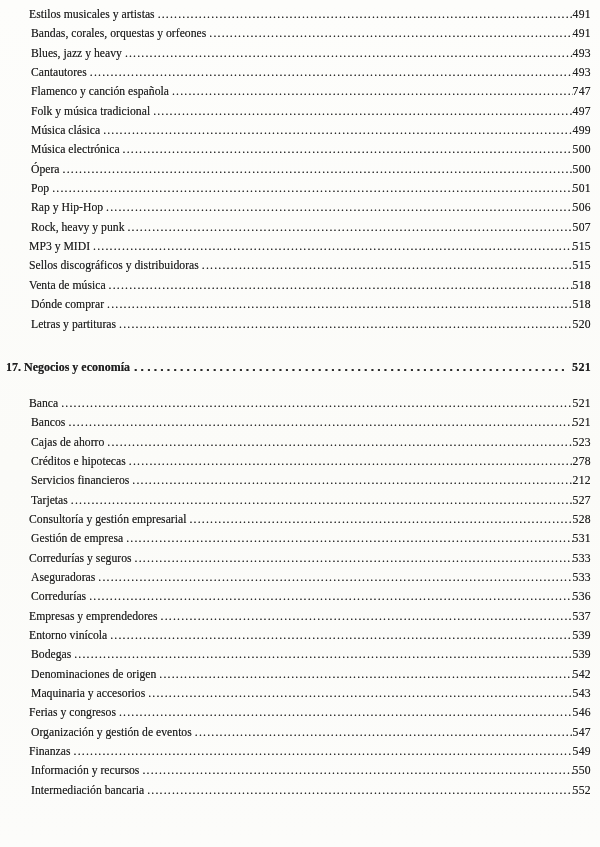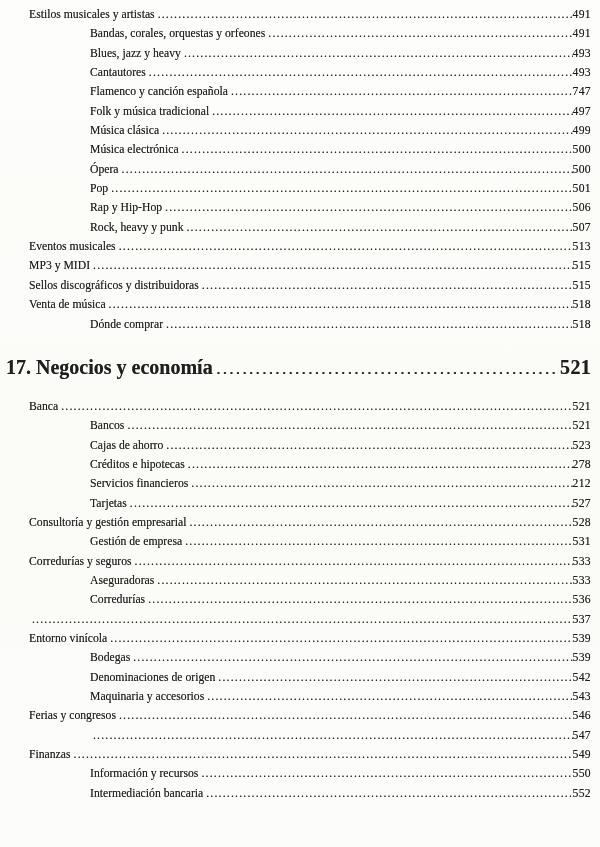--- a/index.html
+++ b/index.html
@@ -21,42 +21,42 @@
   }
   .row {
     display: flex;
     align-items: baseline;
     font-size: 11.7px;
     line-height: 19.35px;
     white-space: nowrap;
     text-shadow: 0 0 0.4px rgba(20,20,20,0.55);
   }
   .row.lvl1 { margin-left: 23px; }
-  .row.lvl2 { margin-left: 84px; }
+  .row.lvl2 { margin-left: 25px; }
   .label { white-space: nowrap; }
   .leader {
     flex: 1;
     min-width: 0;
     overflow: hidden;
     margin-left: 3px;
   }
   .leader::after {
     content: "........................................................................................................................................................................................................................";
     letter-spacing: 1.2px;
     color: #262626;
   }
   .pagenum {
     flex: none;
     letter-spacing: 0.3px;
   }
   .chapter {
     display: flex;
     align-items: baseline;
     margin: 20px 0 14px 0;
-    font-size: 20px;
+    font-size: 12px;
     font-weight: bold;
     line-height: 26px;
     white-space: nowrap;
     text-shadow: 0 0 0.5px rgba(15,15,15,0.6);
   }
   .chapter .leader { margin-left: 4px; }
   .chapter .leader::after {
     letter-spacing: 3.2px;
     font-size: 13.5px;
   }
@@ -133,25 +133,20 @@
     <span class="leader"></span>
     <span class="pagenum">506</span>
   </div>
 
   <div class="row lvl2">
     <span class="label">Rock, heavy y punk</span>
     <span class="leader"></span>
     <span class="pagenum">507</span>
   </div>
 
-  <div class="row lvl1">
-    <span class="label">Eventos musicales</span>
-    <span class="leader"></span>
-    <span class="pagenum">513</span>
-  </div>
 
   <div class="row lvl1">
     <span class="label">MP3 y MIDI</span>
     <span class="leader"></span>
     <span class="pagenum">515</span>
   </div>
 
   <div class="row lvl1">
     <span class="label">Sellos discográficos y distribuidoras</span>
     <span class="leader"></span>
@@ -164,20 +159,25 @@
     <span class="pagenum">518</span>
   </div>
 
   <div class="row lvl2">
     <span class="label">Dónde comprar</span>
     <span class="leader"></span>
     <span class="pagenum">518</span>
   </div>
 
 
+  <div class="row lvl2">
+    <span class="label">Letras y partituras</span>
+    <span class="leader"></span>
+    <span class="pagenum">520</span>
+  </div>
 </section>
 
   <h1 class="chapter">
     <span class="label">17. Negocios y economía</span>
     <span class="leader"></span>
     <span class="pagenum">521</span>
   </h1>
 
   <section class="toc-section">
   <div class="row lvl1">
@@ -240,20 +240,21 @@
     <span class="pagenum">533</span>
   </div>
 
   <div class="row lvl2">
     <span class="label">Corredurías</span>
     <span class="leader"></span>
     <span class="pagenum">536</span>
   </div>
 
   <div class="row lvl1">
+    <span class="label">Empresas y emprendedores</span>
     <span class="leader"></span>
     <span class="pagenum">537</span>
   </div>
 
   <div class="row lvl1">
     <span class="label">Entorno vinícola</span>
     <span class="leader"></span>
     <span class="pagenum">539</span>
   </div>
 
@@ -275,20 +276,21 @@
     <span class="pagenum">543</span>
   </div>
 
   <div class="row lvl1">
     <span class="label">Ferias y congresos</span>
     <span class="leader"></span>
     <span class="pagenum">546</span>
   </div>
 
   <div class="row lvl2">
+    <span class="label">Organización y gestión de eventos</span>
     <span class="leader"></span>
     <span class="pagenum">547</span>
   </div>
 
   <div class="row lvl1">
     <span class="label">Finanzas</span>
     <span class="leader"></span>
     <span class="pagenum">549</span>
   </div>
 

